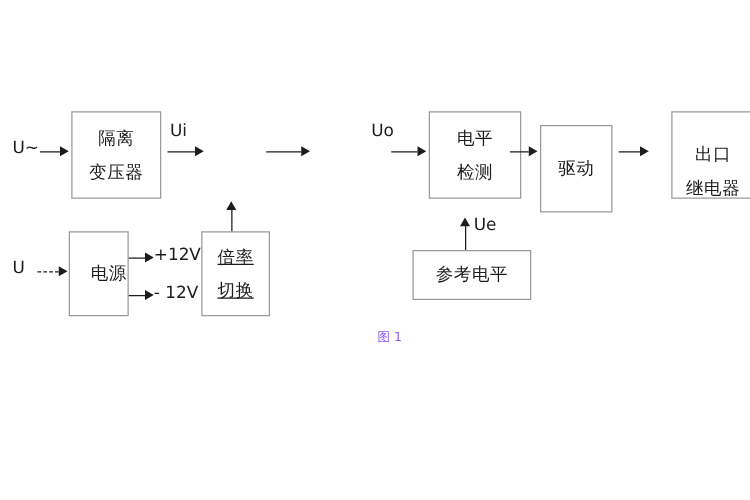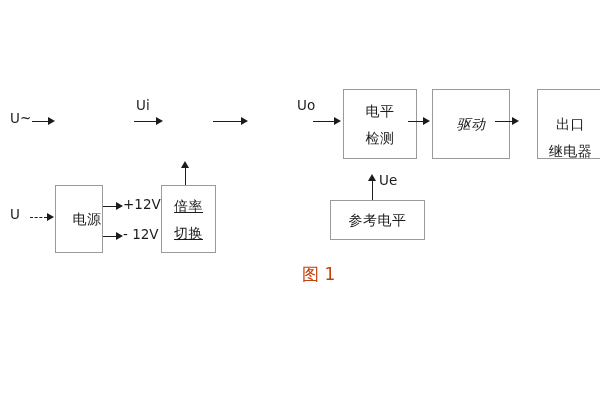--- a/index.html
+++ b/index.html
@@ -86,39 +86,43 @@
     top: 0;
     left: 0;
     width: 0;
     height: 0;
     border-left: 4.5px solid transparent;
     border-right: 4.5px solid transparent;
     border-bottom: 7px solid #1c1c1c;
   }
   .caption {
     position: absolute;
-    color: #c2410c;
-    font-size: 17px;
+    color: #8b5cf6;
+    font-size: 10px;
     white-space: nowrap;
   }
 </style>
 </head>
 <body>
 
 <div id="canvas">
 
+  <div class="box" style="left:57px; top:89px; width:72px; height:70px;">
+    <span class="ln">隔离</span>
+    <span class="ln">变压器</span>
+  </div>
 
 
 
   <div class="box" style="left:343px; top:89px; width:74px; height:70px;">
     <span class="ln">电平</span>
     <span class="ln">检测</span>
   </div>
 
-  <div class="box" style="left:432px; top:89px; width:78px; height:70px;font-style:italic;">
+  <div class="box" style="left:432px; top:100px; width:58px; height:70px;">
     <span class="ln">驱动</span>
   </div>
 
   <div class="box" style="left:537px; top:89px; width:67px; height:70px;justify-content:flex-end;">
     <span class="ln">出口</span>
     <span class="ln">继电器</span>
   </div>
 
   <div class="box" style="left:55px; top:185px; width:48px; height:68px;padding-left:16px;">
     <span class="ln">电源</span>

